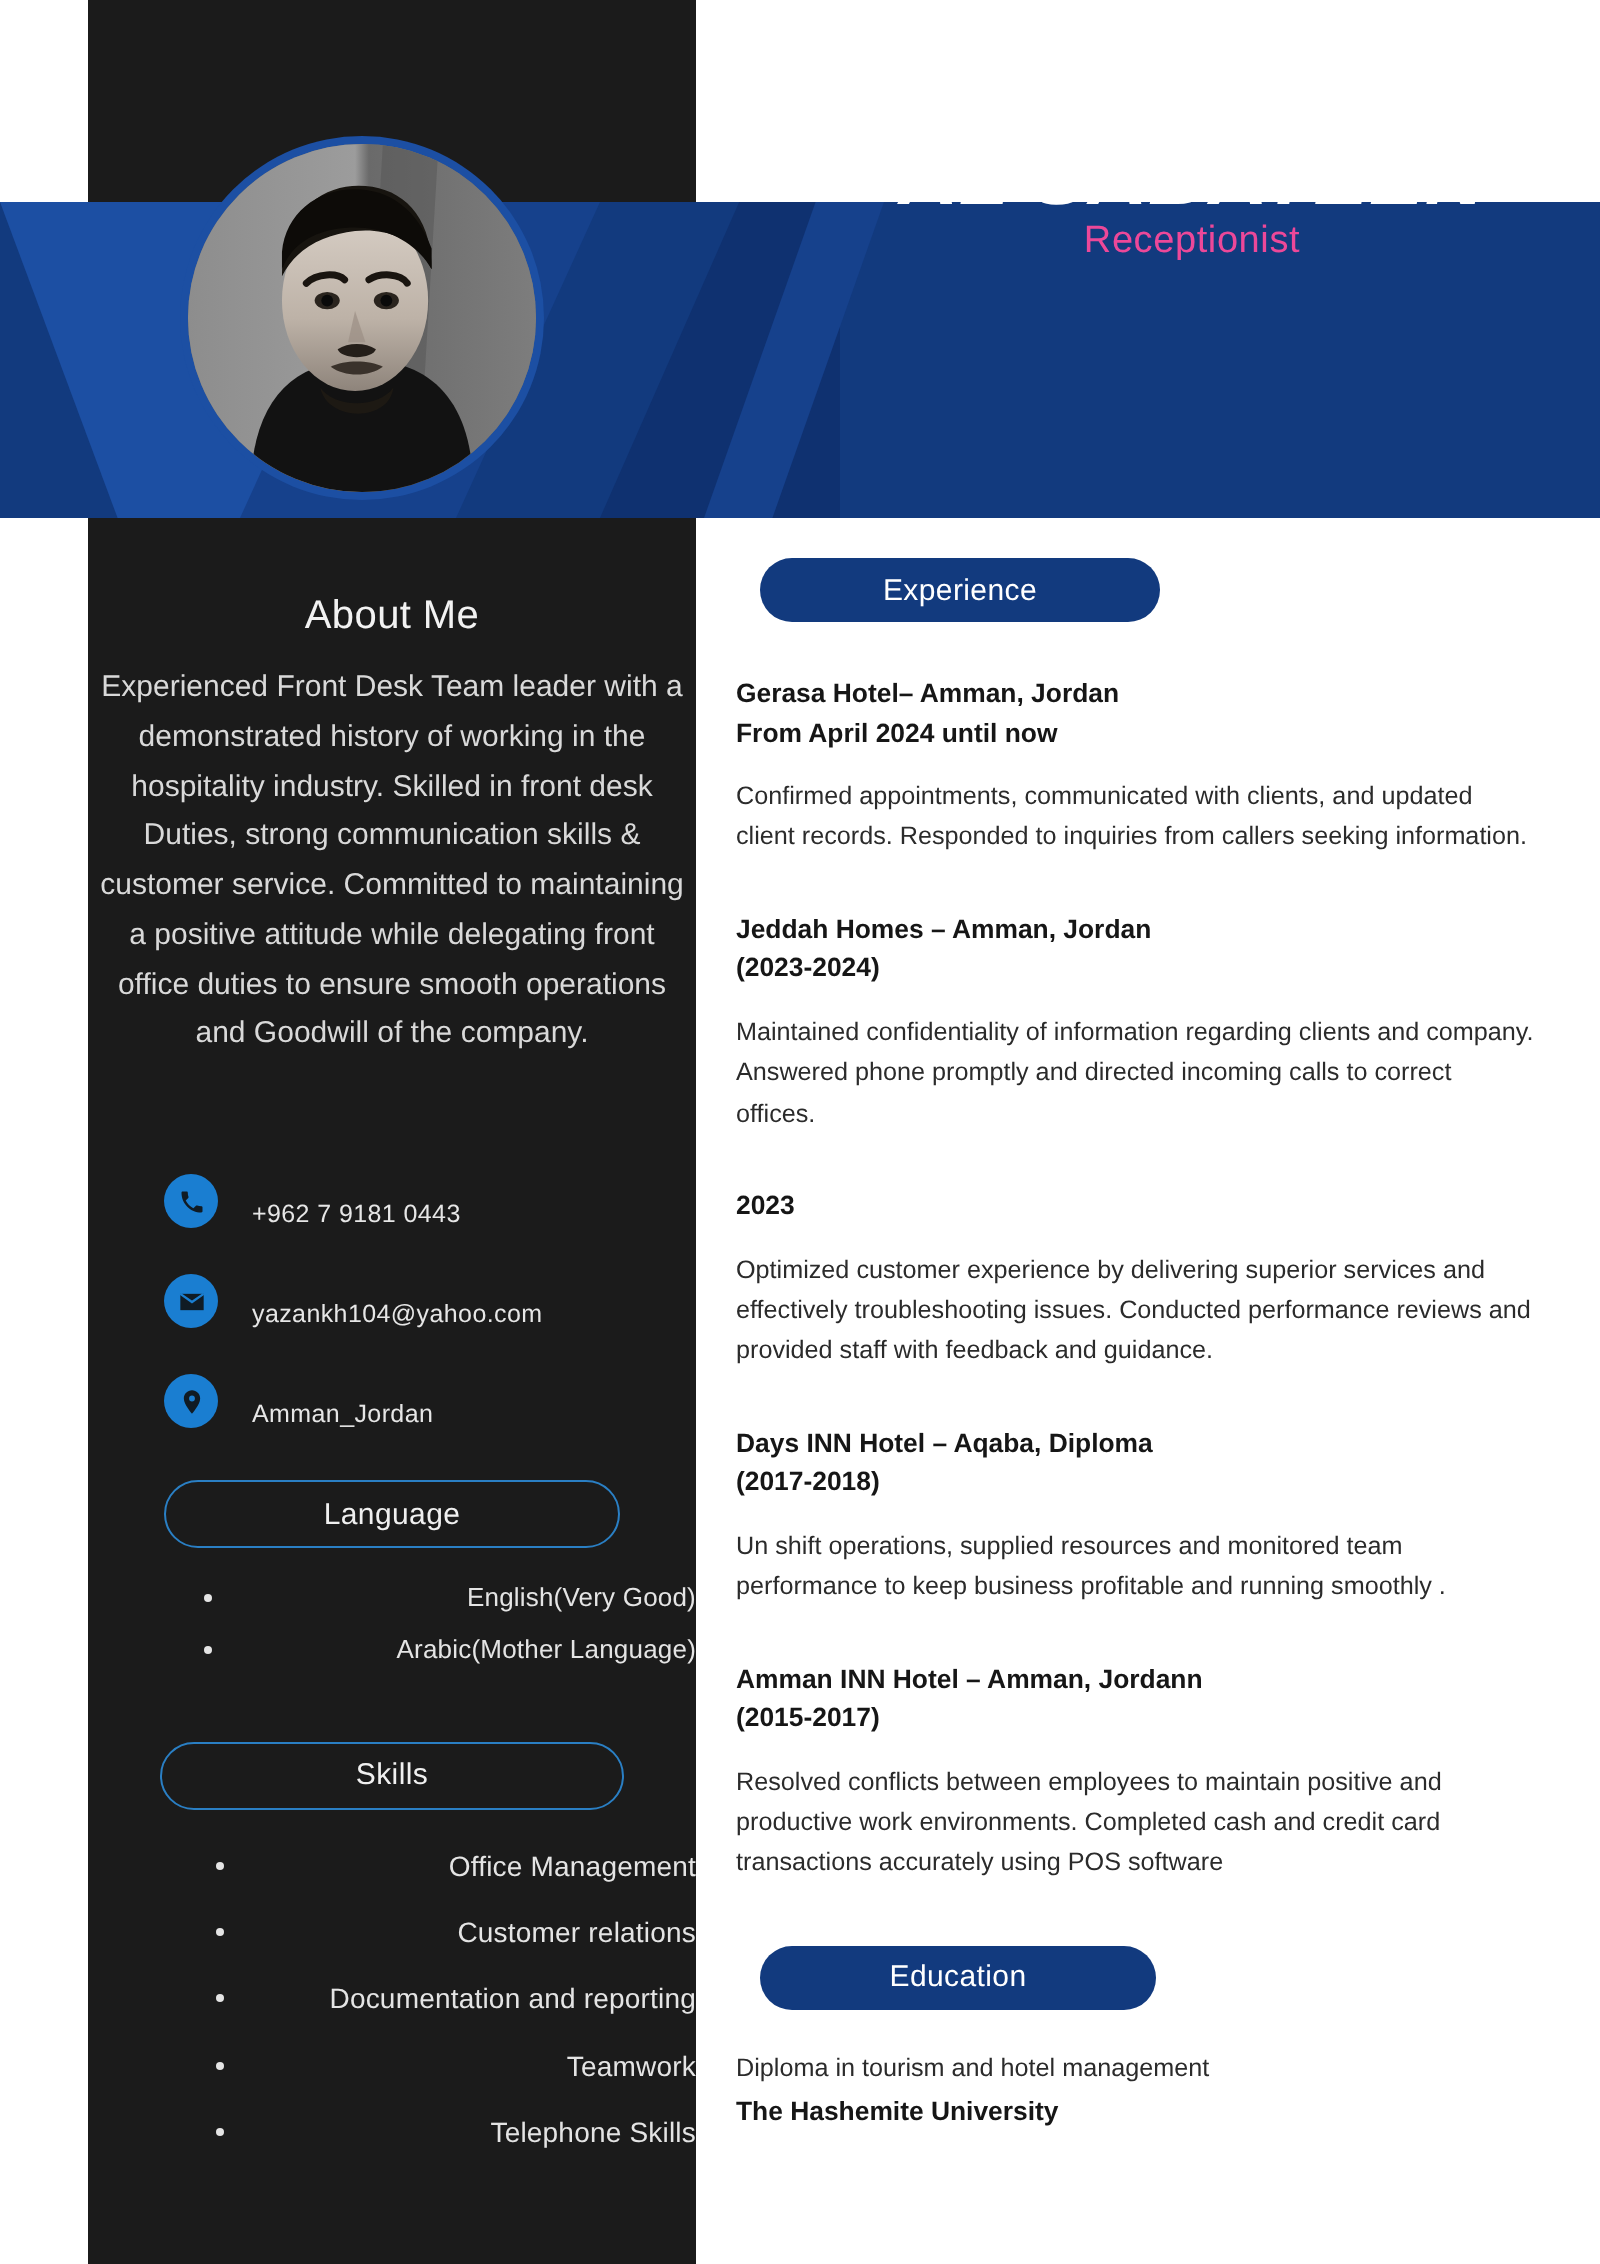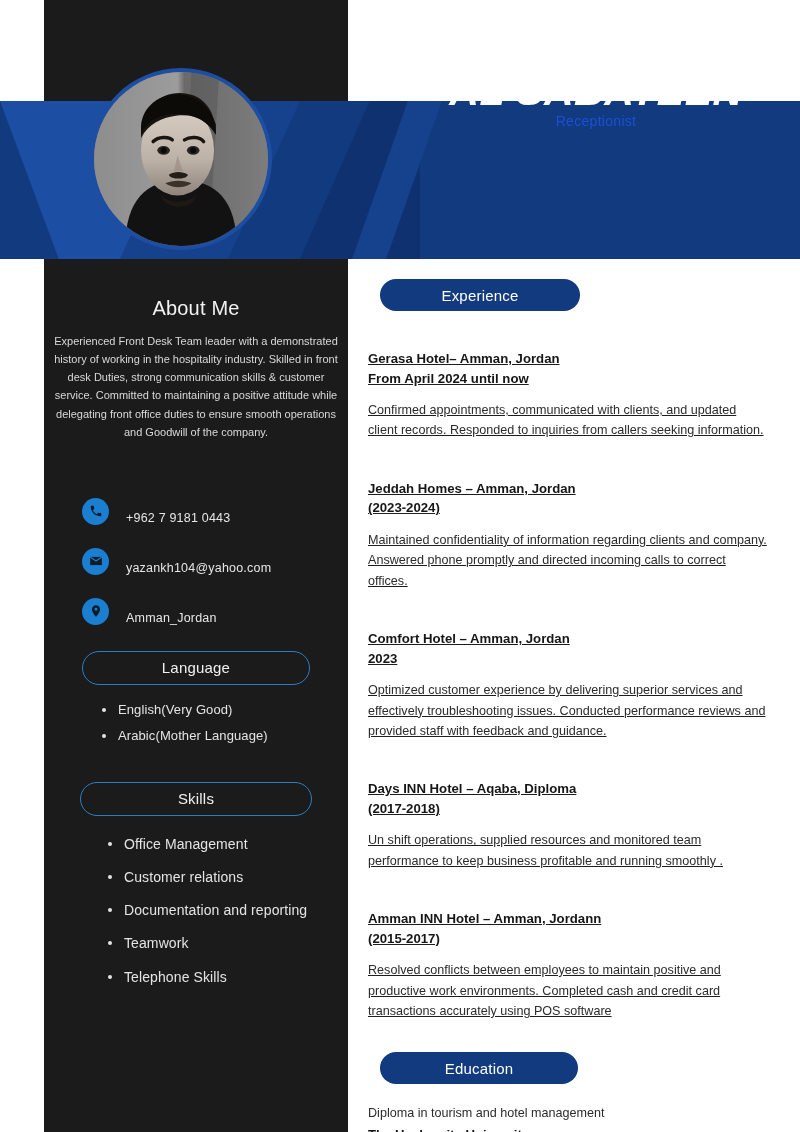--- a/index.html
+++ b/index.html
@@ -94,22 +94,22 @@
   .name-line {
     color: #ffffff;
     font-size: 41px;
     font-weight: bold;
     line-height: 1.02;
     letter-spacing: 0.5px;
     text-align: center;
   }
   .name-line.second { font-size: 41px; font-style: italic; }
   .job-title {
-    color: #1d4ed8;
-    font-size: 14px;
+    color: #ec4899;
+    font-size: 19px;
     letter-spacing: 0.3px;
     text-align: center;
   }
 
   
   .photo-wrap {
     position: absolute;
     left: 90px;
     top: 68px;
     width: 182px;
@@ -142,21 +142,21 @@
   .about-title {
     text-align: center;
     color: #f2f2f2;
     font-size: 20px;
     font-weight: 400;
     margin: 38px 0 12px 0;
     letter-spacing: 0.2px;
   }
   .about-text {
     text-align: center;
-    font-size: 11px;
+    font-size: 15px;
     line-height: 1.65;
     color: #d9d9d9;
     padding: 0 4px;
     margin: 0;
   }
 
   .contact-list {
     margin-top: 34px;
     padding: 0 0 0 38px;
   }
@@ -196,20 +196,21 @@
     font-size: 15px;
     letter-spacing: 0.2px;
     box-sizing: border-box;
   }
   .pill-outline.skills { width: 232px; margin-top: 36px; }
 
   ul.side-list {
     margin: 16px 0 0 0;
     padding: 0 0 0 58px;
     list-style: none;
+    text-align: right;
   }
   ul.side-list li {
     position: relative;
     font-size: 13px;
     color: #e4e4e4;
     line-height: 1.45;
     margin-bottom: 7px;
     padding-left: 16px;
     letter-spacing: 0.1px;
   }
@@ -250,21 +251,21 @@
     display: flex;
     align-items: center;
     justify-content: center;
     color: #ffffff;
     font-size: 15px;
     letter-spacing: 0.2px;
     margin: 20px 0 0 12px;
   }
   .pill-solid.education { width: 198px; margin-top: 31px; }
 
-  .job { margin-top: 38px; text-decoration: underline; }
+  .job { margin-top: 26px; }
   .job-head {
     font-size: 13.2px;
     font-weight: bold;
     color: #161616;
     line-height: 1.48;
     margin: 0;
   }
   .job-date {
     font-size: 13.2px;
     font-weight: bold;
@@ -407,21 +408,20 @@
       <p class="job-desc">Confirmed appointments, communicated with clients, and updated client records. Responded to inquiries from callers seeking information.</p>
     </div>
 
     <div class="job">
       <p class="job-head">Jeddah Homes – Amman, Jordan</p>
       <p class="job-date">(2023-2024)</p>
       <p class="job-desc">Maintained confidentiality of information regarding clients and company. Answered phone promptly and directed incoming calls to correct offices.</p>
     </div>
 
     <div class="job">
-      <p class="job-head">Comfort Hotel – Amman, Jordan</p>
       <p class="job-date">2023</p>
       <p class="job-desc">Optimized customer experience by delivering superior services and effectively troubleshooting issues. Conducted performance reviews and provided staff with feedback and guidance.</p>
     </div>
 
     <div class="job">
       <p class="job-head">Days INN Hotel – Aqaba, Diploma</p>
       <p class="job-date"> (2017-2018)</p>
       <p class="job-desc">Un shift operations, supplied resources and monitored team performance to keep business profitable and running smoothly .</p>
     </div>
 

